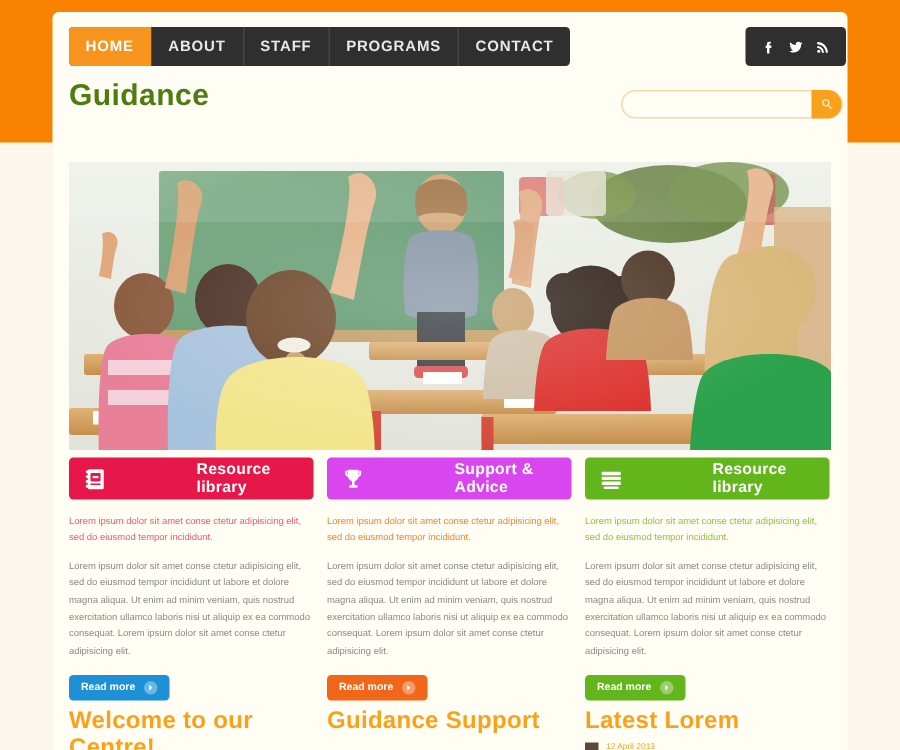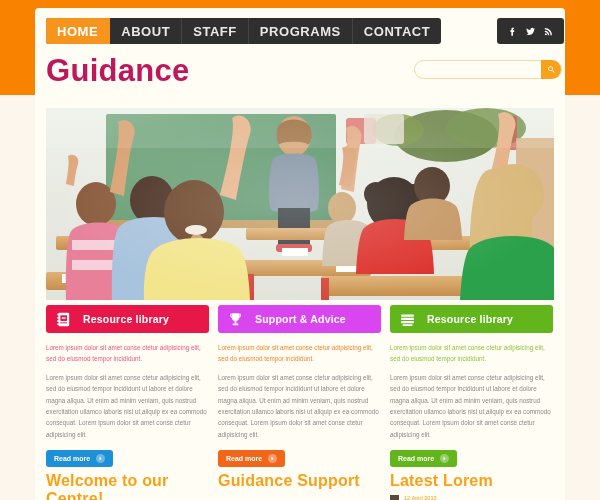--- a/index.html
+++ b/index.html
@@ -27,42 +27,42 @@
   .navbar {
     position: absolute; left: 46px; top: 18px; height: 26px;
     display: flex; align-items: stretch;
     background: #2f2f2f;
     border-radius: 3px;
     z-index: 6;
   }
   .nav-item {
     display: flex; align-items: center; justify-content: center;
     padding: 0 11px;
-    font-size: 13px; letter-spacing: .55px; font-weight: bold;
+    font-size: 10px; letter-spacing: .55px; font-weight: bold;
     color: #e8e8e8; text-transform: uppercase;
     border-right: 1px solid #444;
     cursor: pointer; white-space: nowrap;
   }
   .nav-item:last-child { border-right: none; }
   .nav-item.active { background: #f7941e; color: #fff; border-radius: 3px 0 0 3px; border-right-color: #f7941e; }
 
   
   .social {
     position: absolute; right: 36px; top: 18px; height: 26px;
     display: flex; align-items: center; gap: 7px;
     background: #2f2f2f; border-radius: 3px; padding: 0 10px;
     z-index: 6;
   }
   .social .si { width: 11px; height: 11px; fill: #fff; cursor: pointer; display: block; }
 
   
   .logo {
     position: absolute; left: 46px; top: 53px;
-    font-size: 31px; font-weight: bold; letter-spacing: .3px;
-    color: #be185d; z-index: 6;
+    font-size: 20px; font-weight: bold; letter-spacing: .3px;
+    color: #4d7c0f; z-index: 6;
   }
 
   
   .search-wrap {
     position: absolute; right: 38px; top: 60px;
     width: 148px; height: 19px;
     background: #fffdf4; border: 1px solid #f6d9a4;
     border-radius: 10px;
     display: flex; align-items: center; z-index: 6;
   }
@@ -90,21 +90,21 @@
     position: absolute; left: 46px; top: 305px; width: 508px;
     display: flex; gap: 9px;
   }
   .feat-col { width: 163px; }
   .feat-head {
     height: 28px; border-radius: 3px;
     display: flex; align-items: center; padding-left: 9px; gap: 11px;
   }
   .feat-head .fi { width: 17px; height: 17px; flex: 0 0 auto; }
   .feat-head .fi svg { width: 17px; height: 17px; display: block; fill: #fff; }
-  .feat-title { font-size: 10.5px; font-weight: bold; color: #fff; letter-spacing: .2px; }
+  .feat-title { font-size: 10.5px; font-weight: bold; color: #fff; letter-spacing: .2px; margin-left: 48px; }
 
   .feat-lead {
     margin-top: 9px; font-size: 6.3px; line-height: 1.75;
   }
   .feat-body {
     margin-top: 8px; font-size: 6.3px; line-height: 1.8; color: #8a8a8a;
   }
   .readmore {
     margin-top: 10px; display: inline-flex; align-items: center; gap: 6px;
     height: 17px; padding: 0 8px; border-radius: 3px;

